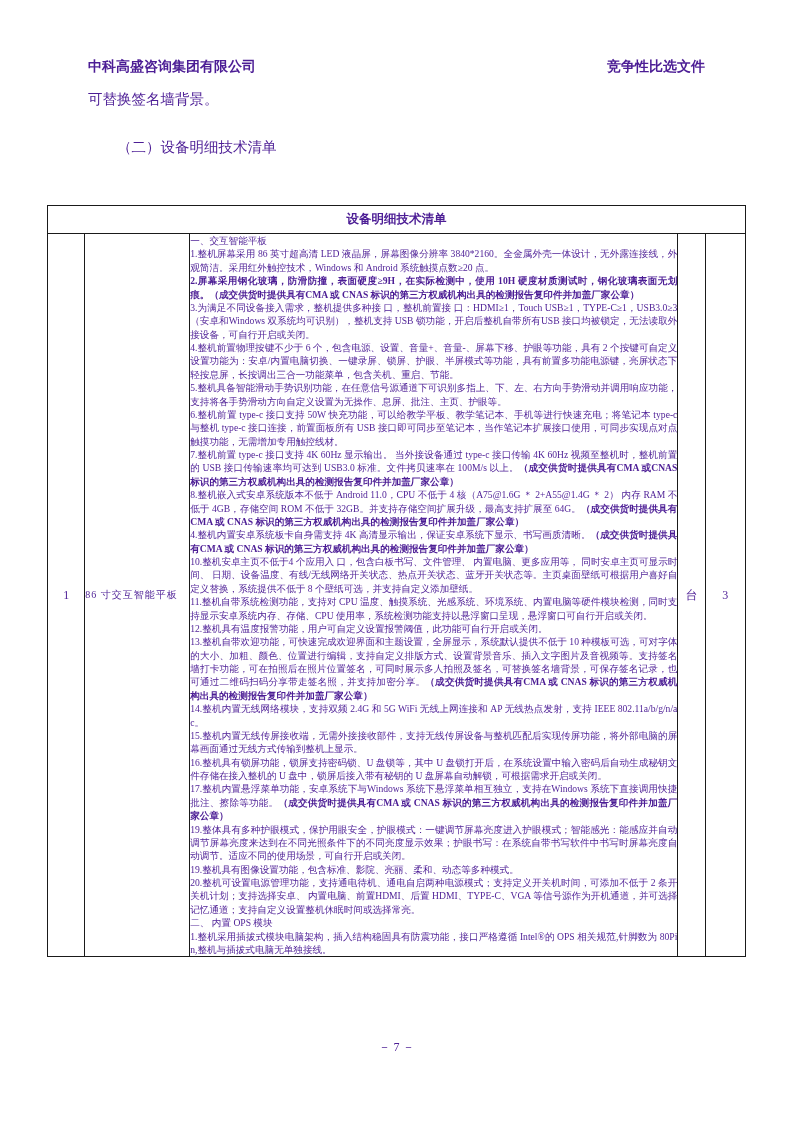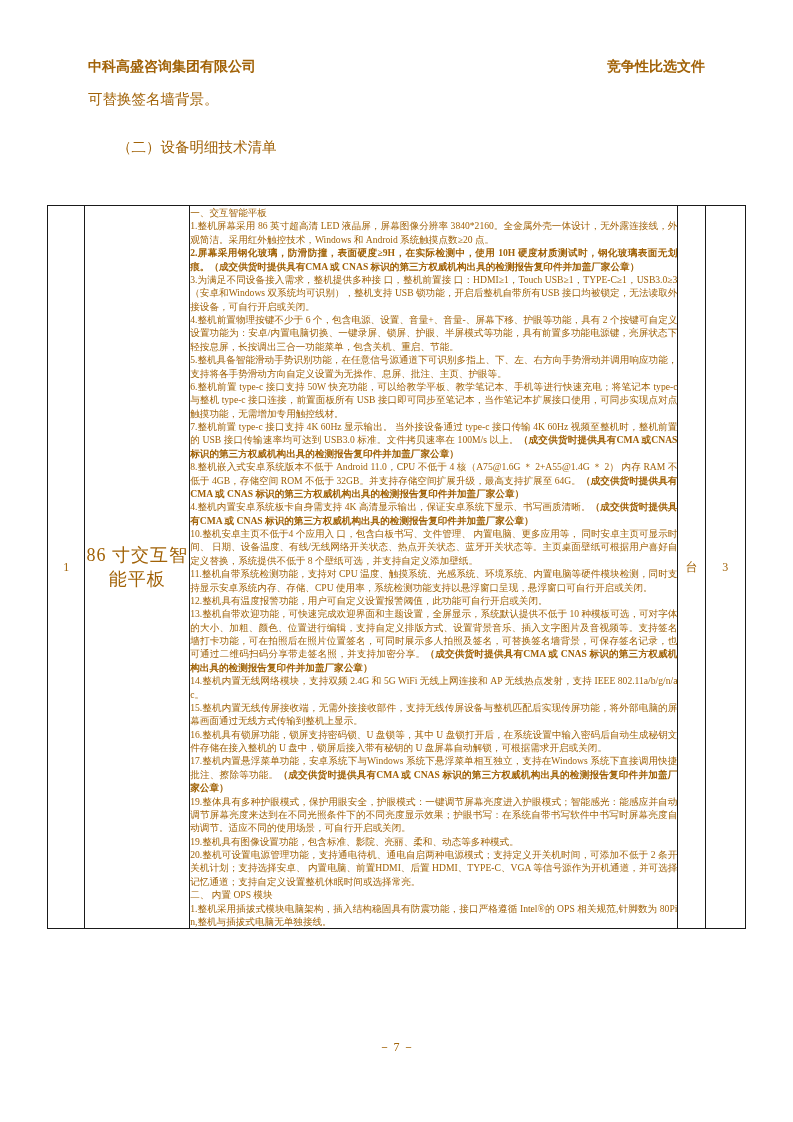--- a/index.html
+++ b/index.html
@@ -4,21 +4,21 @@
 <style>
   html, body { margin: 0; padding: 0; }
   body { background: #e8e8e8; }
   .page {
     position: relative;
     width: 793px;
     height: 1122px;
     margin: 0 auto;
     background: #ffffff;
     font-family: "Liberation Serif", "DejaVu Serif", serif;
-    color: #a16207;
+    color: #4c1d95;
     overflow: hidden;
   }
   
   .page-header {
     position: absolute;
     top: 58px; left: 88px; right: 88px;
     display: flex;
     justify-content: space-between;
     align-items: baseline;
     font-size: 14px;
@@ -67,22 +67,21 @@
   .col-idx   { width: 37px;  }
   .col-name  { width: 104px; }
   .col-spec  { width: 484px; }
   .col-unit  { width: 27px;  }
   .col-qty   { width: 40px;  }
   td.c-idx, td.c-unit, td.c-qty {
     text-align: center;
     font-size: 12px;
   }
   td.c-name {
-    text-align: center;
-    font-size: 18px;
+    font-size: 10px;
     letter-spacing: 1px;
     font-family: Liberation Serif, serif;
   }
   td.c-spec {
     padding: 3px 6px 4px 7px;
     vertical-align: top;
   }
   .spec-line {
     font-size: 9.6px;
     line-height: 1.395;
@@ -116,20 +115,23 @@
   <div class="spec-table-wrap">
     <table class="spec-table">
       <colgroup>
         <col class="col-idx">
           <col class="col-name">
           <col class="col-spec">
           <col class="col-unit">
           <col class="col-qty">
       </colgroup>
       <tbody>
+          <tr>
+        <td class="t-title" colspan="5">设备明细技术清单</td>
+      </tr>
       <tr>
         <td class="c-idx">1</td>
         <td class="c-name">86 寸交互智能平板</td>
         <td class="c-spec">
               <div class="spec-line"><span>一、交互智能平板</span></div>
               <div class="spec-line"><span>1.整机屏幕采用 86 英寸超高清 LED 液晶屏，屏幕图像分辨率 3840*2160。全金属外壳一体设计，无外露连接线，外观简洁。采用红外触控技术，Windows 和 Android 系统触摸点数≥20 点。</span></div>
               <div class="spec-line"><b>2.屏幕采用钢化玻璃，防滑防撞，表面硬度≥9H，在实际检测中，使用 10H 硬度材质测试时，钢化玻璃表面无划痕。（成交供货时提供具有CMA 或 CNAS 标识的第三方权威机构出具的检测报告复印件并加盖厂家公章）</b></div>
               <div class="spec-line"><span>3.为满足不同设备接入需求，整机提供多种接 口，整机前置接 口：HDMI≥1，Touch USB≥1，TYPE-C≥1，USB3.0≥3（安卓和Windows 双系统均可识别），整机支持 USB 锁功能，开启后整机自带所有USB 接口均被锁定，无法读取外接设备，可自行开启或关闭。</span></div>
               <div class="spec-line"><span>4.整机前置物理按键不少于 6 个，包含电源、设置、音量+、音量-、屏幕下移、护眼等功能，具有 2 个按键可自定义设置功能为：安卓/内置电脑切换、一键录屏、锁屏、护眼、半屏模式等功能，具有前置多功能电源键，亮屏状态下轻按息屏，长按调出三合一功能菜单，包含关机、重启、节能。</span></div>
               <div class="spec-line"><span>5.整机具备智能滑动手势识别功能，在任意信号源通道下可识别多指上、下、左、右方向手势滑动并调用响应功能，支持将各手势滑动方向自定义设置为无操作、息屏、批注、主页、护眼等。</span></div>

